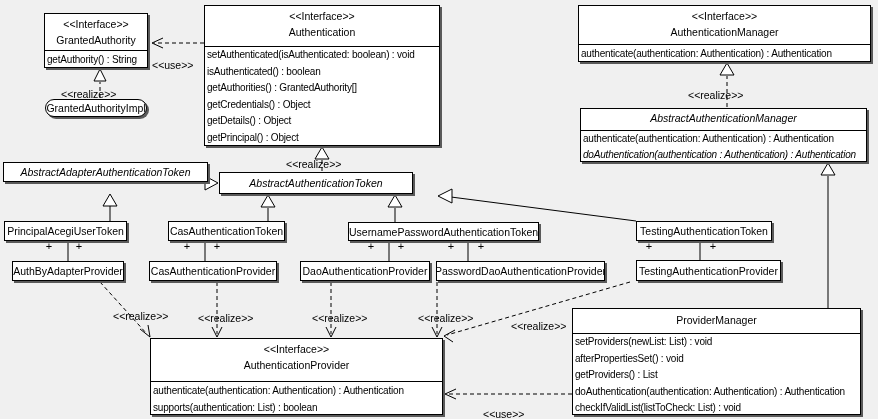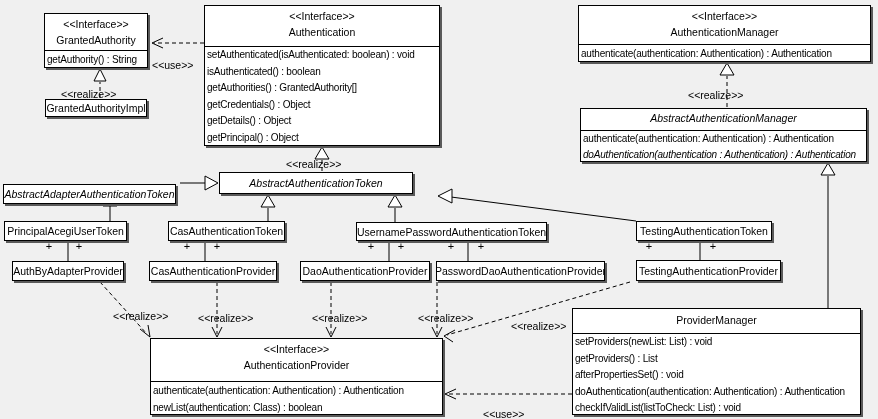--- a/index.html
+++ b/index.html
@@ -18,33 +18,33 @@
   .lbl{position:absolute;font-size:10.5px;line-height:11px;white-space:nowrap;margin-top:8px;}
   .plus{position:absolute;font-size:11px;line-height:11px;width:10px;text-align:center;}
   svg#wires{position:absolute;left:0;top:0;pointer-events:none;}
   svg#wires line,svg#wires polyline{stroke:#000;stroke-width:1;fill:none;}
   svg#wires polygon{fill:#fff;stroke:#000;stroke-width:1;}
   .dash{stroke-dasharray:4 3;}
 
   #b-ga{left:44px;top:13px;width:104px;height:55px;}
   #b-ga .hdr{height:34px;}
   #b-ga .m,#b-am .m{height:18px;line-height:18px;}
-  #b-gai{left:45px;top:99px;width:102px;height:18px;}
+  #b-gai{left:45px;top:99px;width:102px;height:18px;border-radius:9px;}
   #b-auth{left:204px;top:5px;width:236px;height:141px;}
   #b-auth .hdr{height:38px;}
   #b-am{left:578px;top:5px;width:293px;height:57px;}
   #b-am .hdr{height:36px;}
   #b-aam{left:580px;top:108px;width:287px;height:54px;}
   #b-aam .hdr{height:20px;padding-top:1px;}
   #b-aam .m{height:15.8px;line-height:15.8px;}
-  #b-aaat{left:3px;top:184px;width:173px;height:20px;}
+  #b-aaat{left:3px;top:162px;width:205px;height:20px;}
   #b-aat{left:219px;top:172px;width:194px;height:22px;}
   #b-pat{left:4px;top:221px;width:123px;height:20px;}
   #b-cat{left:168px;top:221px;width:117px;height:20px;}
-  #b-upat{left:356px;top:222px;width:191px;height:19px;}
+  #b-upat{left:348px;top:222px;width:191px;height:19px;}
   #b-tat{left:636px;top:221px;width:136px;height:20px;align-items:center;}
   #b-abap{left:12px;top:261px;width:112px;height:20px;}
   #b-cap{left:149px;top:261px;width:128px;height:20px;}
   #b-dap{left:300px;top:261px;width:130px;height:20px;}
   #b-pdap{left:436px;top:261px;width:169px;height:20px;}
   #b-tap{left:636px;top:260px;width:145px;height:21px;}
   #b-ap{left:150px;top:338px;width:293px;height:77px;}
   #b-ap .hdr{height:40px;}
   #b-ap .m{height:17px;line-height:17px;}
   #b-pm{left:572px;top:308px;width:289px;height:107px;}
@@ -251,32 +251,32 @@
     <span>TestingAuthenticationProvider</span>
   </div>
 
   <div class="box" id="b-ap">
     <div class="hdr">
       <span class="stereo">&lt;&lt;Interface&gt;&gt;</span>
       <span class="cname">AuthenticationProvider</span>
     </div>
     <div class="methods">
       <div class="m">authenticate(authentication: Authentication) : Authentication</div>
-      <div class="m">newList(authentication: Class) : boolean</div>
+      <div class="m">supports(authentication: List) : boolean</div>
     </div>
   </div>
 
   <div class="box" id="b-pm">
     <div class="hdr">
       <span class="cname">ProviderManager</span>
     </div>
     <div class="methods">
       <div class="m">setProviders(newList: List) : void</div>
+      <div class="m">afterPropertiesSet() : void</div>
       <div class="m">getProviders() : List</div>
-      <div class="m">afterPropertiesSet() : void</div>
       <div class="m">doAuthentication(authentication: Authentication) : Authentication</div>
       <div class="m">checkIfValidList(listToCheck: List) : void</div>
     </div>
   </div>
 
   <div class="lbl" style="left:152px;top:52px;">&lt;&lt;use&gt;&gt;</div>
   <div class="lbl" style="left:61px;top:81px;">&lt;&lt;realize&gt;&gt;</div>
   <div class="lbl" style="left:286px;top:151px;">&lt;&lt;realize&gt;&gt;</div>
   <div class="lbl" style="left:688px;top:82px;">&lt;&lt;realize&gt;&gt;</div>
   <div class="lbl" style="left:113px;top:303px;">&lt;&lt;realize&gt;&gt;</div>

